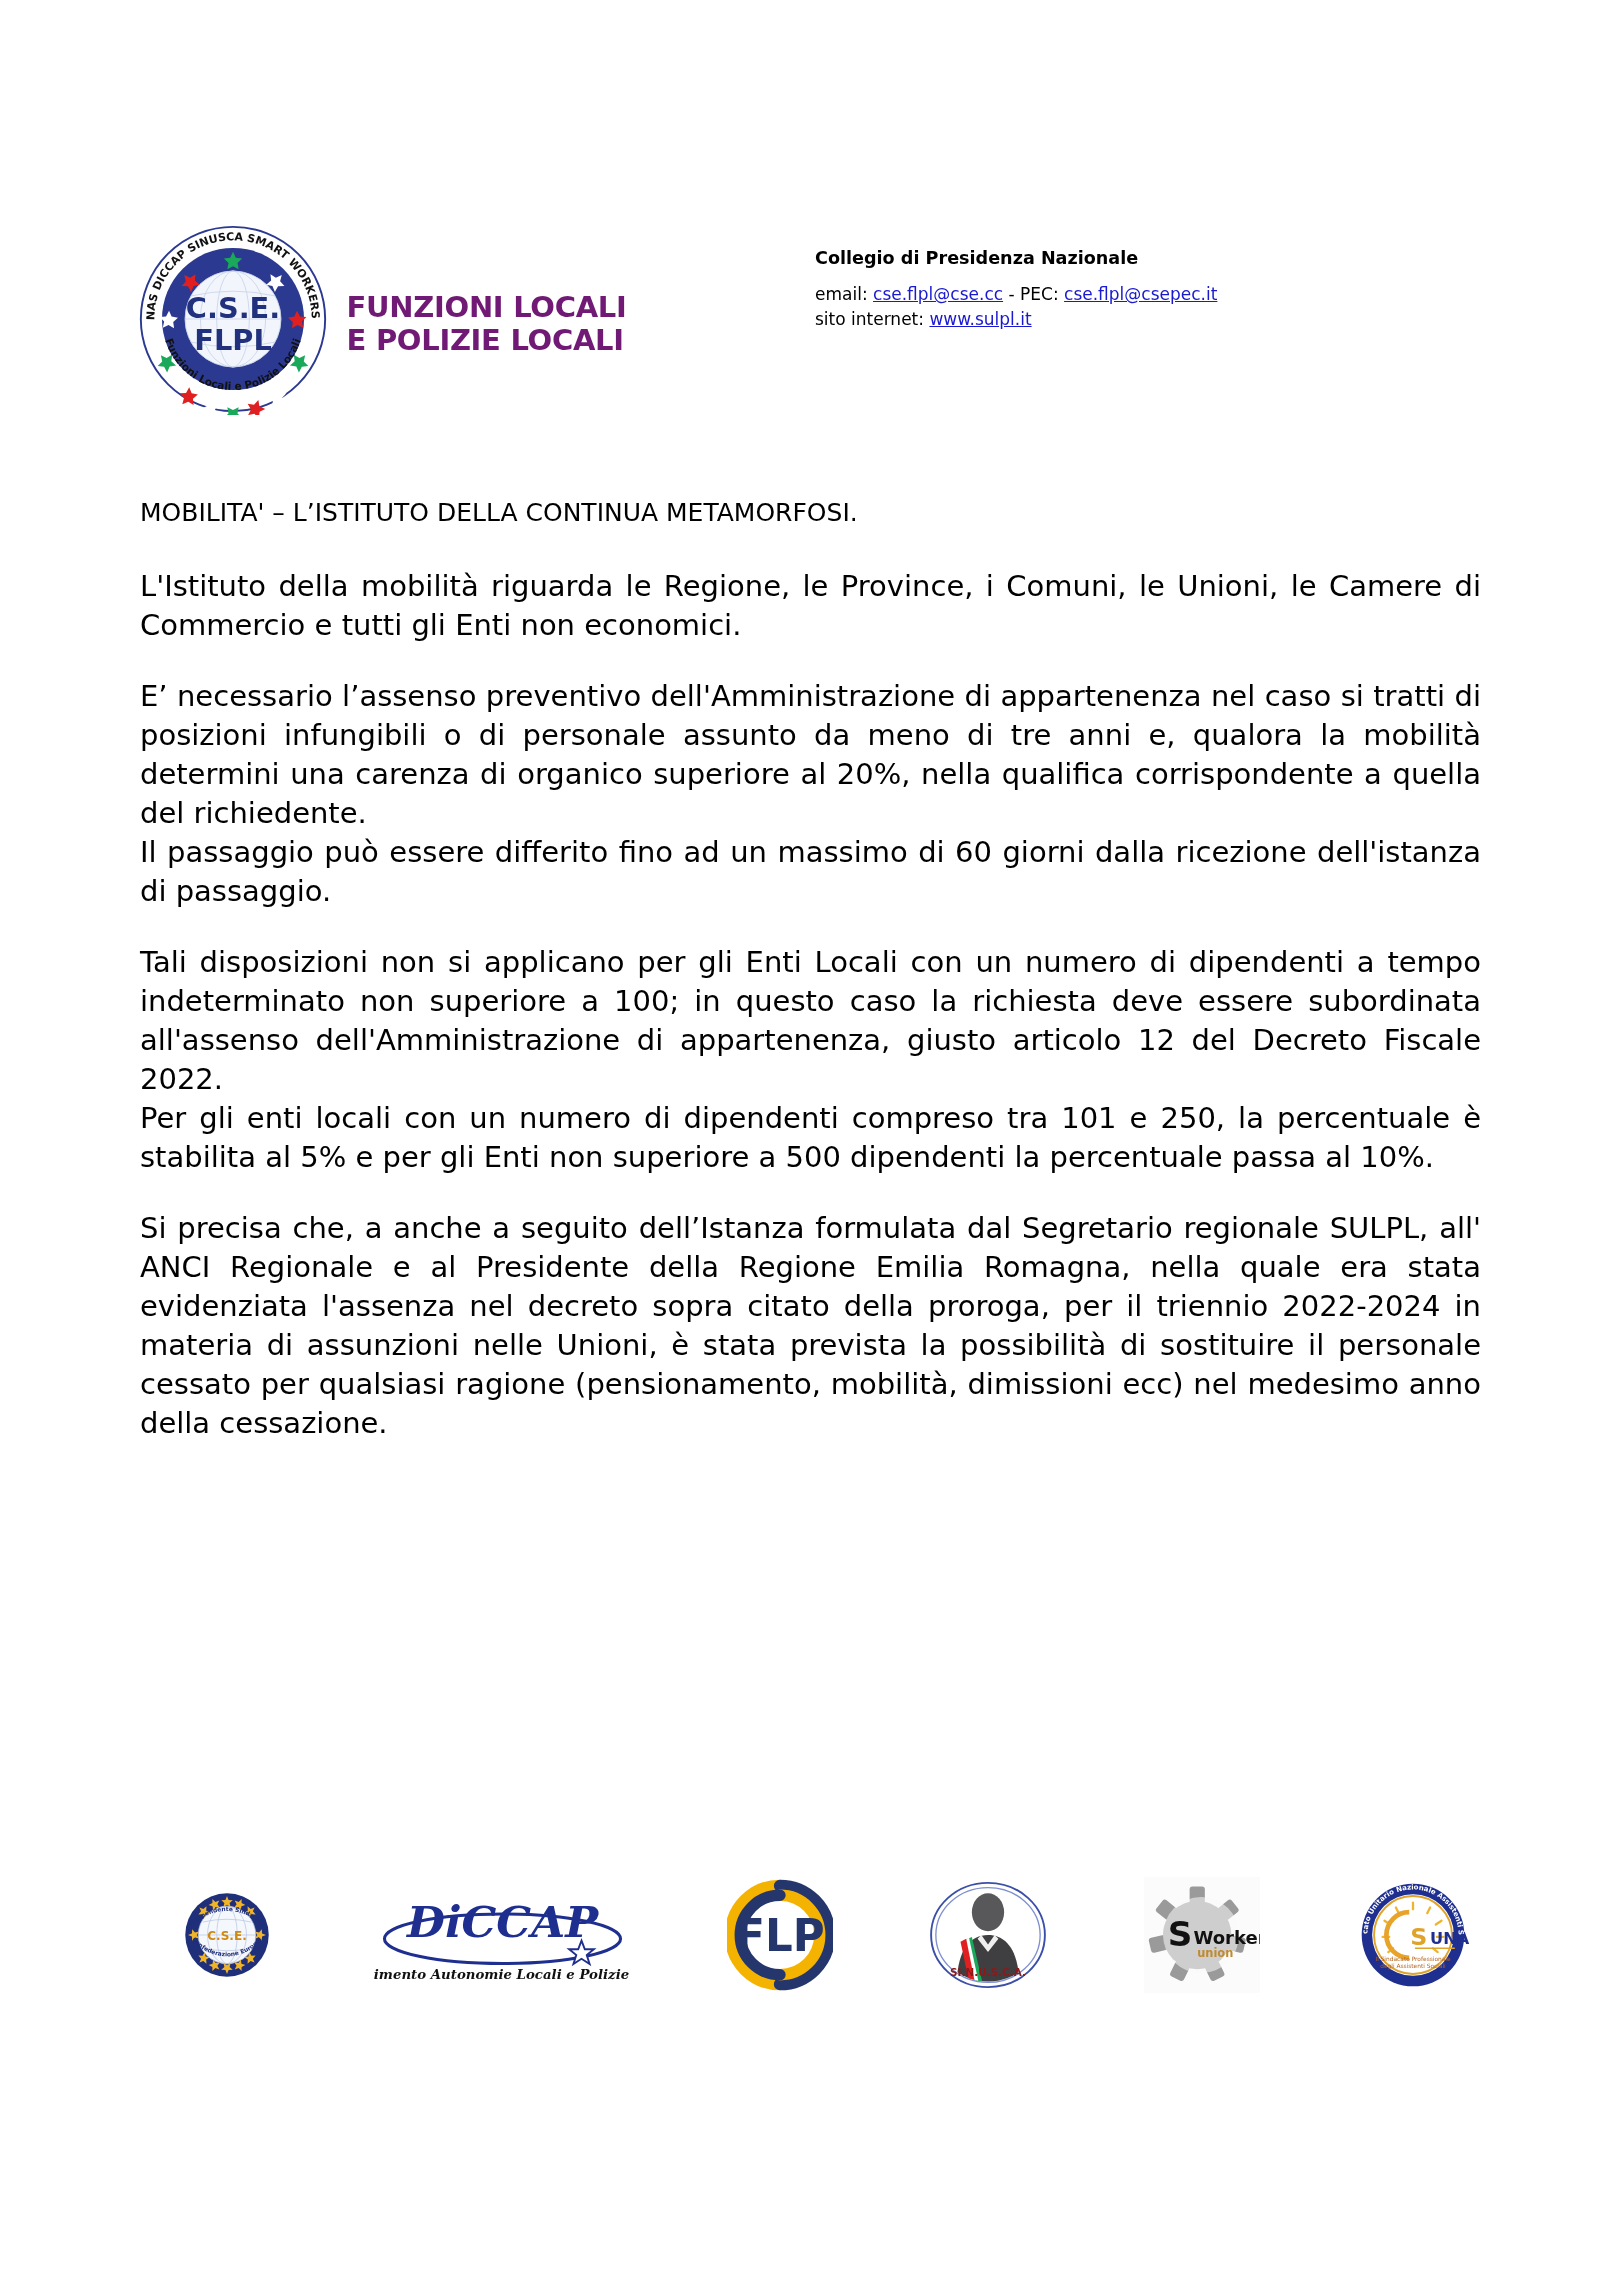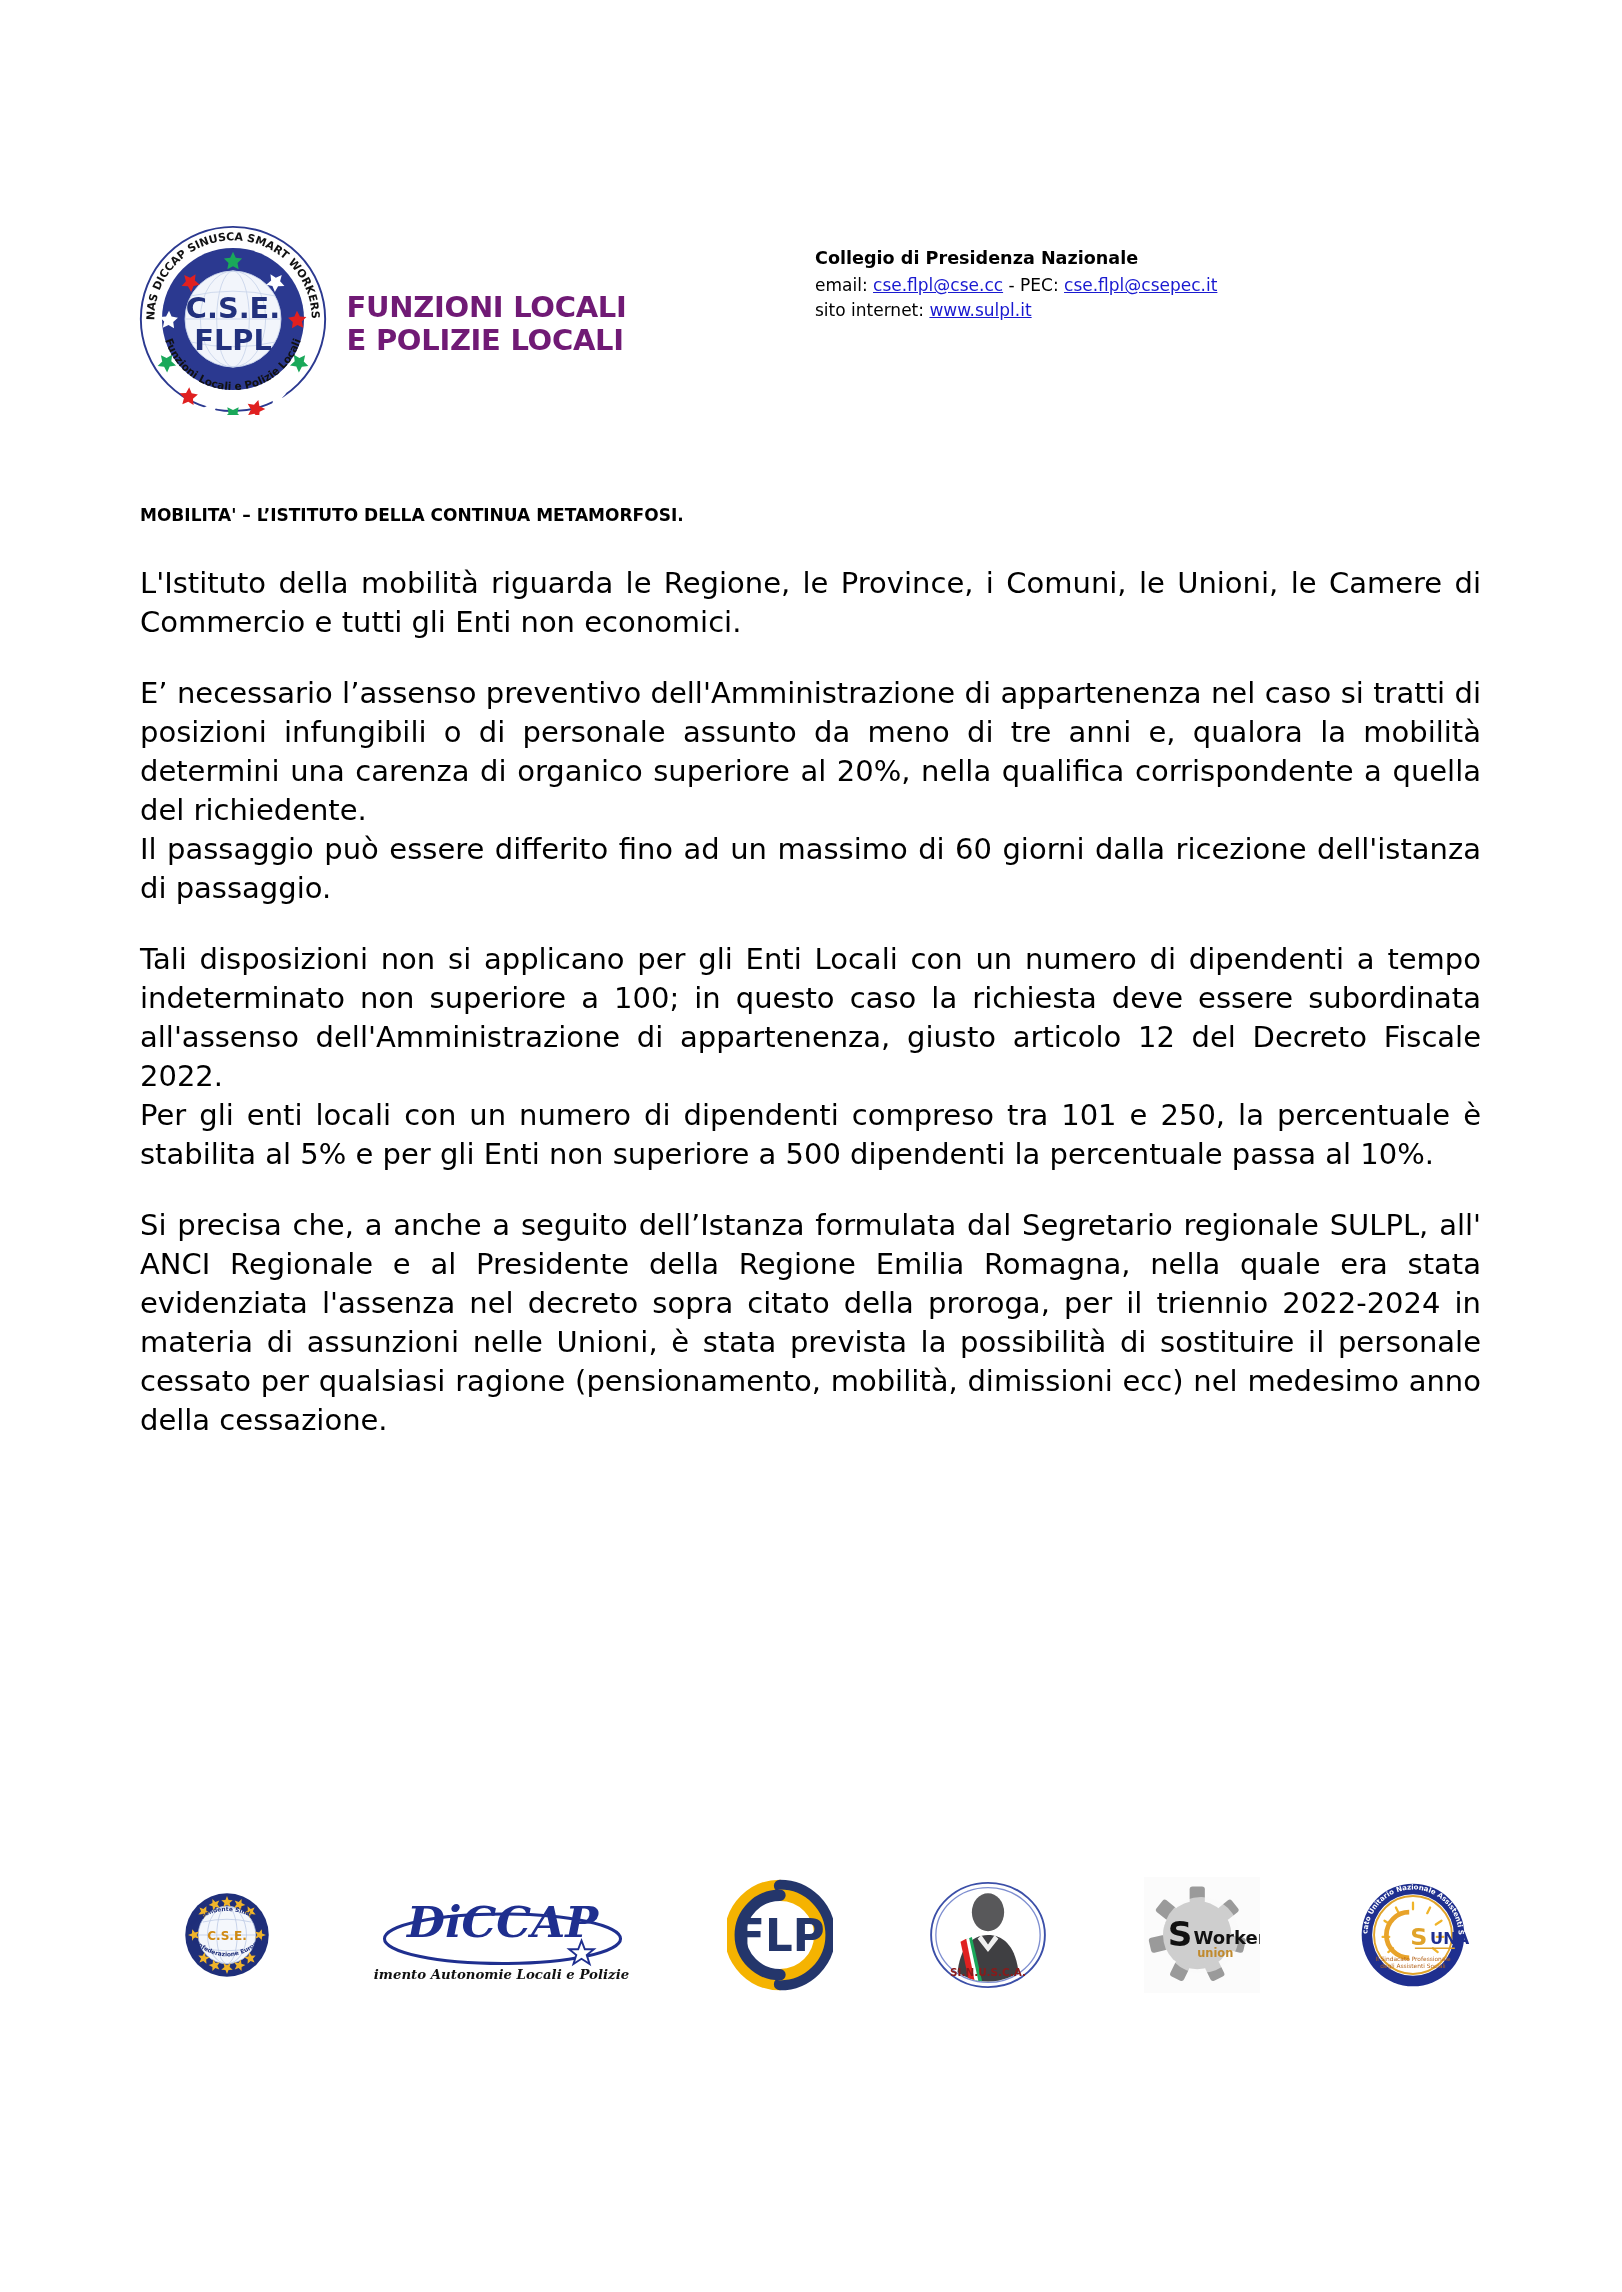--- a/index.html
+++ b/index.html
@@ -73,45 +73,44 @@
     top: 21.6px;
     font-family: "DejaVu Sans", sans-serif;
     font-size: 17px;
     line-height: 1.5;
     color: #000;
   }
   .contact-block .org {
     font-weight: bold;
     font-size: 17.6px;
     display: block;
-    margin-bottom: 2px;
+    margin-bottom: 11px;
   }
   .contact-block .row { display: block; white-space: nowrap; }
   .contact-block a,
   .contact-block .lnk {
     color: #1919d0;
     text-decoration: underline;
   }
 
   
   .doc-body {
     position: absolute;
     left: 140px;
     top: 492px;
     width: 1341px;
   }
 
   .doc-title {
     font-family: "DejaVu Sans", sans-serif;
-    font-size: 17px;
+    font-size: 25px;
     line-height: 1.34;
     text-align: left;
-    margin: 12px 0 37px 0;
+    margin: 4px 0 37px 0;
     white-space: nowrap;
-    font-weight: bold;
   }
 
   .para {
     font-family: "DejaVu Sans", sans-serif;
     font-size: 29px;
     line-height: 1.345;
     text-align: justify;
     text-justify: inter-word;
     margin: 0;
   }

